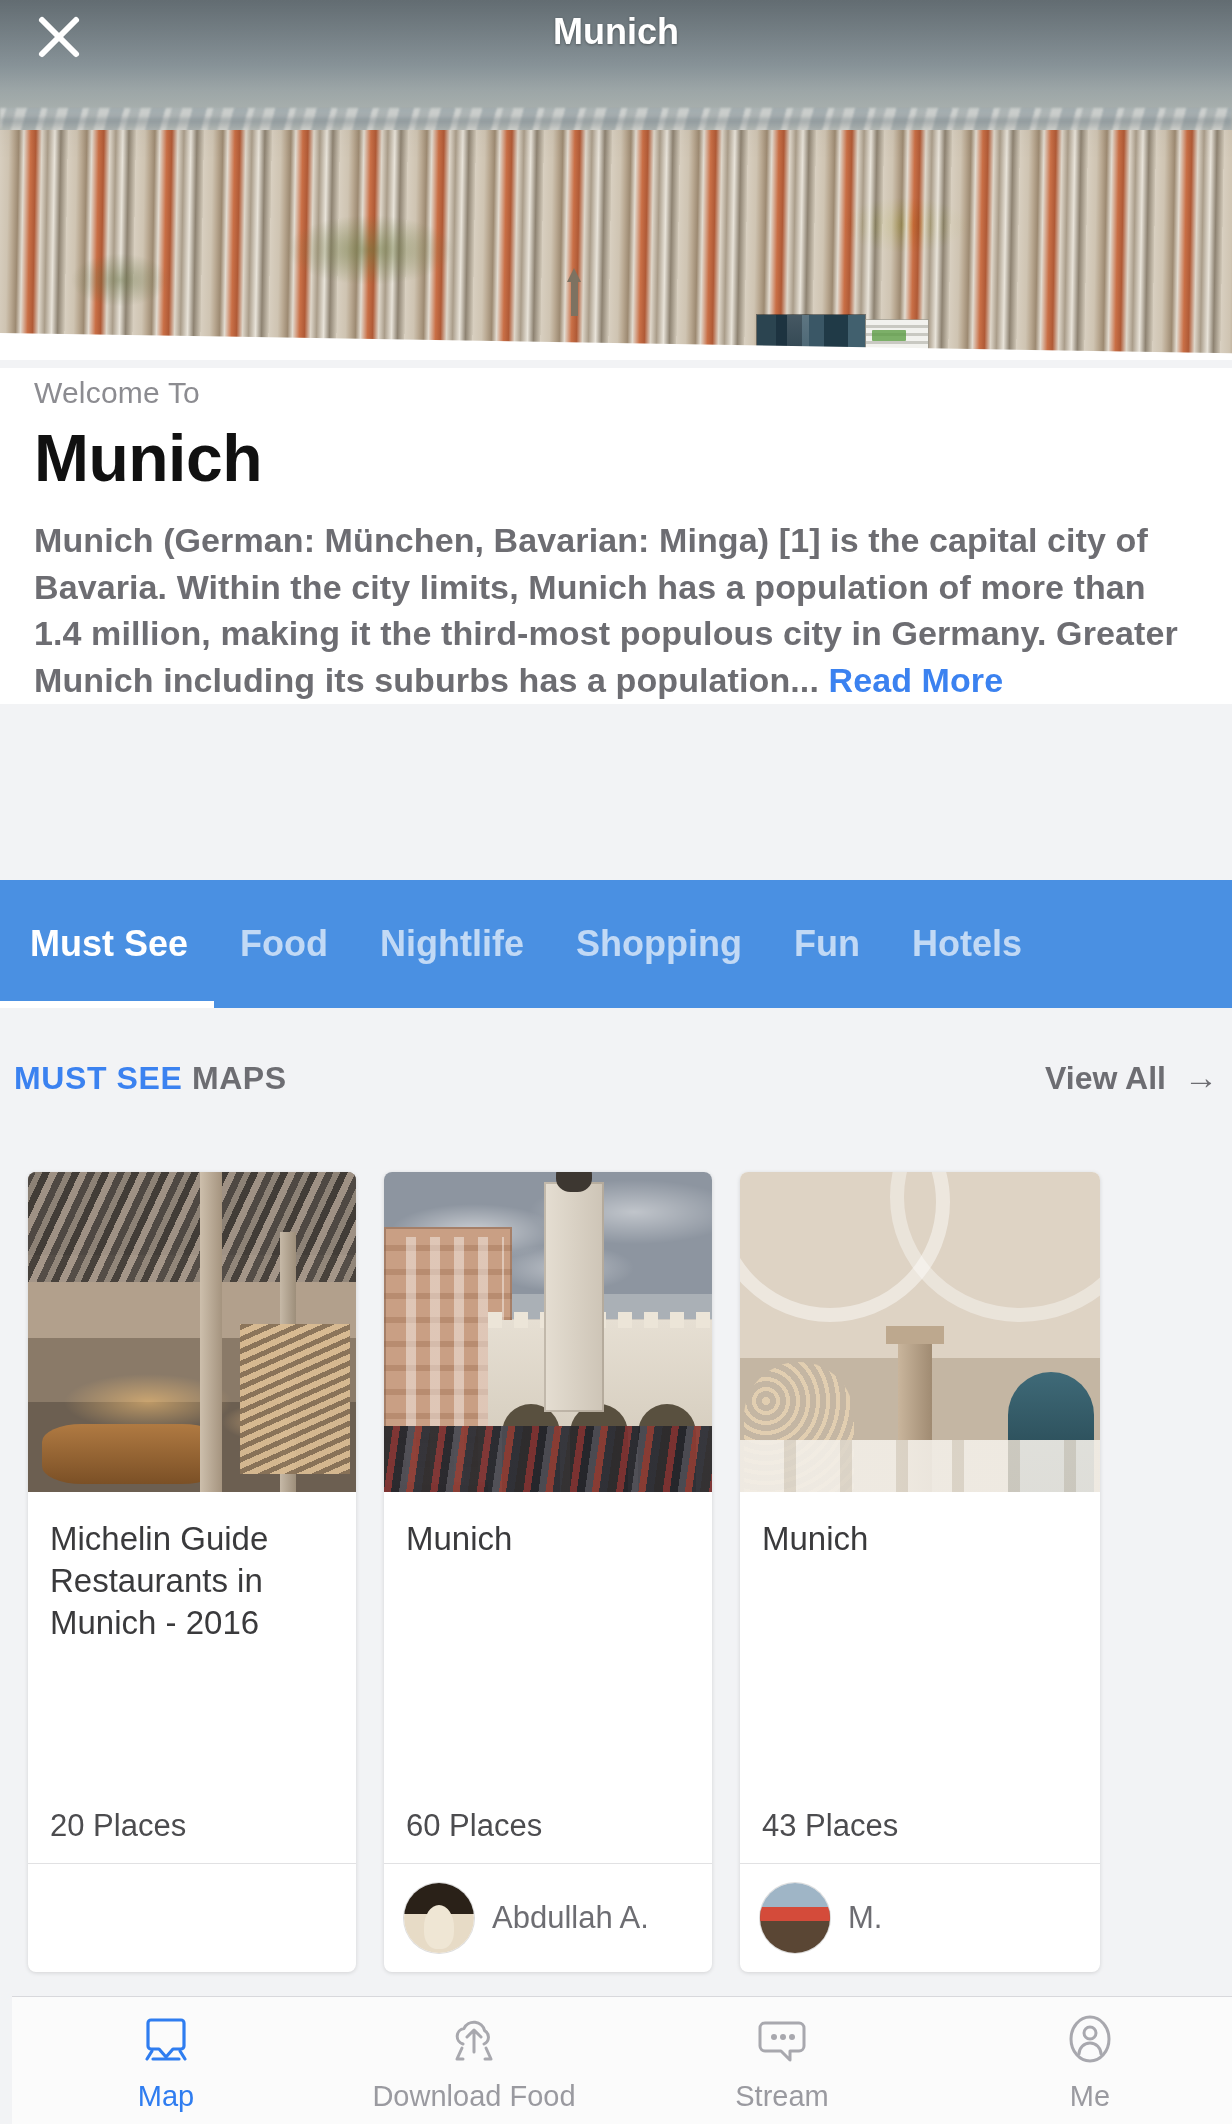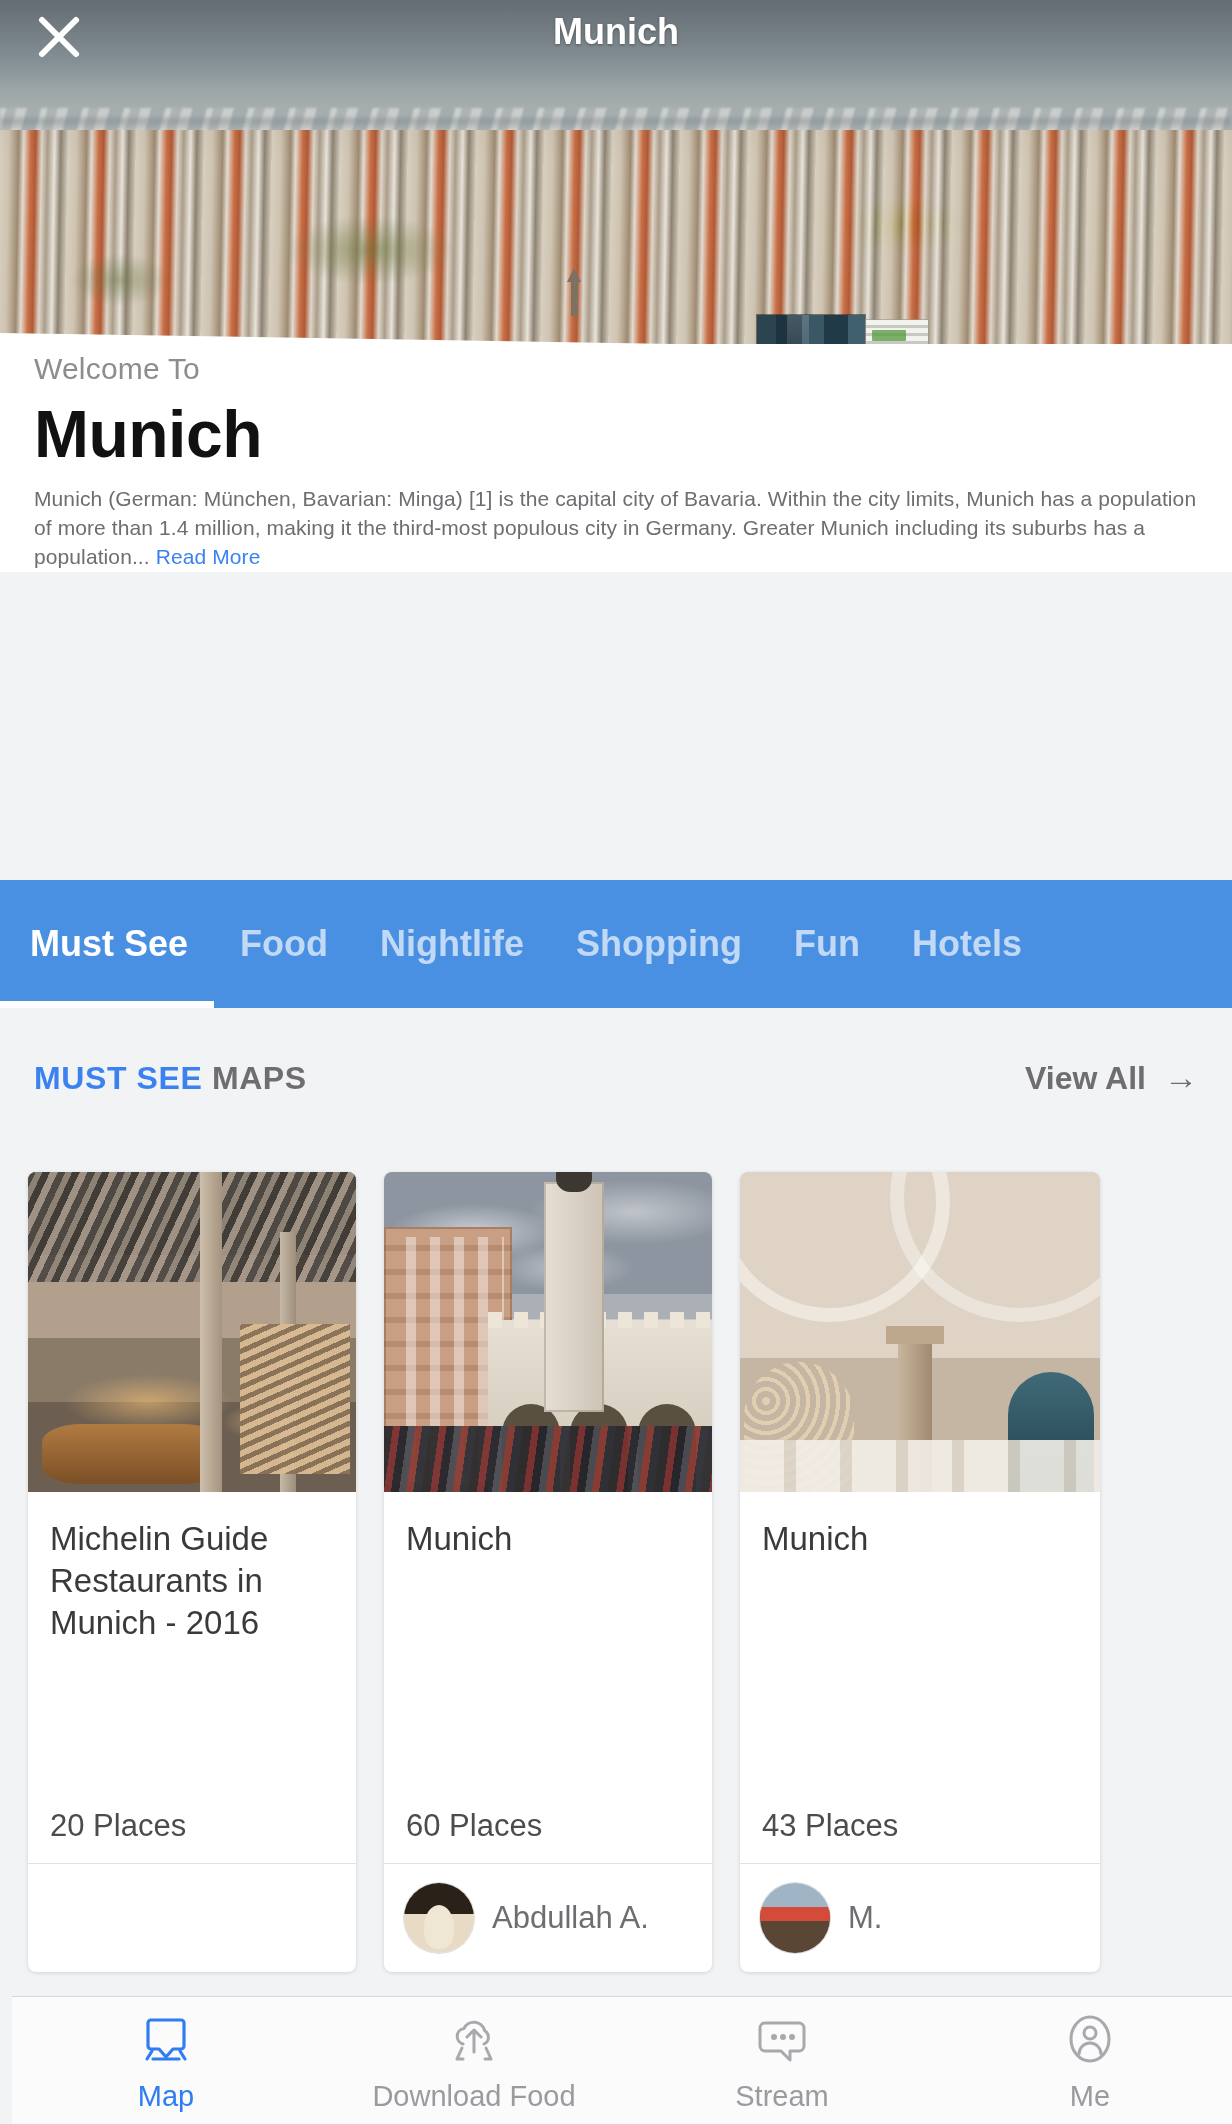--- a/index.html
+++ b/index.html
@@ -93,25 +93,25 @@
     cursor:pointer;
   }
   .close-btn svg { display:block; }
   .topbar-title {
     position:absolute; left:0; right:0; top:11px; text-align:center;
     color:#ffffff; font-size:36px; font-weight:bold;
     text-shadow:0 1px 3px rgba(0,0,0,.35);
   }
 
   
-  .intro { position:absolute; top:344px; left:0; width:1232px; background:#fff; padding:0 34px; }
+  .intro { position:absolute; top:368px; left:0; width:1232px; background:#fff; padding:0 34px; }
   .welcome { color:#8c8c91; font-size:30px; margin-top:8px; letter-spacing:.2px; }
   .city-name { color:#111; font-size:66px; font-weight:bold; margin-top:14px; line-height:1.05; letter-spacing:-.5px; }
   .desc {
-    margin-top:16px; color:#6d6d72; font-size:21px; line-height:1.37; letter-spacing:.1px;
+    margin-top:24px; color:#6d6d72; font-size:34px; line-height:1.37; letter-spacing:.1px;font-weight:bold;
   }
   .read-more { color:#3b82f0; }
 
   
   .tabs {
     position:absolute; top:880px; left:0; width:1232px; height:128px;
     background:#4a90e2; overflow:hidden; display:flex; align-items:center;
   }
   .tab {
     position:relative; height:128px; display:flex; align-items:center;
@@ -121,21 +121,21 @@
   .tab:first-child { padding-left:30px; }
   .tab.active { color:#ffffff; }
   .tab.active:after {
     content:""; position:absolute; left:0; right:0; bottom:0; height:7px; background:#fff;
   }
 
   
   .section-head {
     position:absolute; top:1008px; left:0; width:1232px; height:140px;
     display:flex; align-items:center; justify-content:space-between;
-    padding:0 34px; background:#f2f3f5;
+    padding:0 14px; background:#f2f3f5;
   }
   .sec-title { font-size:32px; font-weight:bold; letter-spacing:.6px; }
   .sec-title .hl { color:#3b82f0; }
   .sec-title .rest { color:#6d6d72; }
   .view-all { display:flex; gap:18px; color:#6d6d72; font-size:32px; cursor:pointer;font-weight:bold; }
   .arrow-r { font-size:34px; line-height:1; }
 
   
   .cards { position:absolute; top:1148px; left:0; width:1232px; height:830px; background:#f2f3f5; overflow:hidden; }
   .card {

